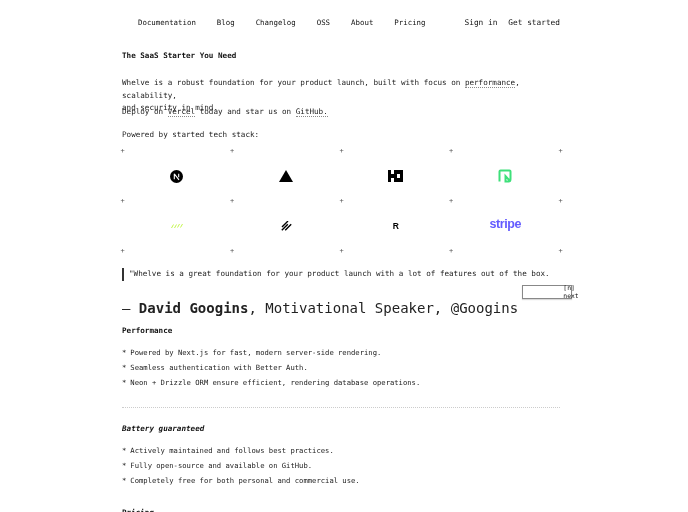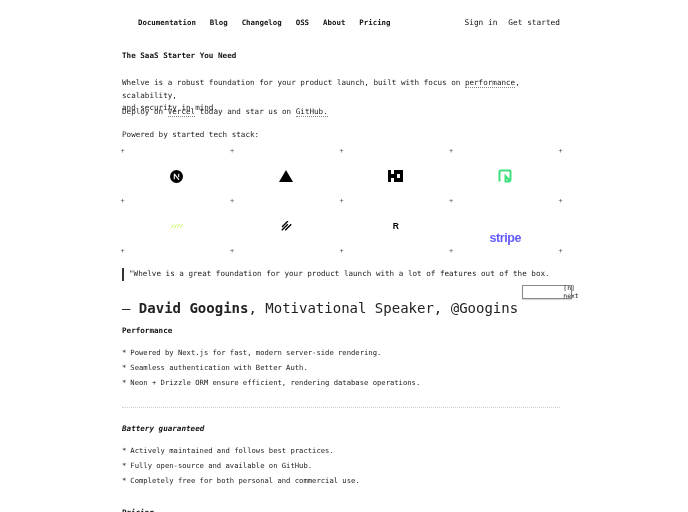--- a/index.html
+++ b/index.html
@@ -1,18 +1,18 @@
 <!DOCTYPE html>
 <html><head>
 <meta charset="utf-8">
 <style>
   * { box-sizing: border-box; margin: 0; padding: 0; }
   html, body { width: 688px; height: 512px; overflow: hidden; background: #ffffff; }
   body { font-family: "DejaVu Sans Mono", "Liberation Mono", monospace; color: #111; font-size: 7.4px; position: relative; }
-  .nav { position: absolute; top: 18px; left: 138px; display: flex; gap: 14px; font-size: 7.4px; font-weight: bold; }
+  .nav { position: absolute; top: 18px; left: 138px; display: flex; gap: 21px; font-size: 7.4px; font-weight: normal; }
   .nav span { cursor: pointer; }
   .nav-right { position: absolute; top: 18px; right: 128px; display: flex; gap: 11px; font-size: 7.8px; font-weight: normal; }
   .title { position: absolute; left: 122px; top: 51px; font-weight: bold; font-size: 7.6px; }
   .p { position: absolute; left: 122px; width: 450px; line-height: 12.5px; font-size: 7.6px; color: #222; }
   .lnk { border-bottom: 1px dotted #888; cursor: pointer; }
   .grid { position: absolute; left: 122px; top: 151px; width: 438px; height: 100px; }
   .plus { position: absolute; width: 5px; height: 5px; font-size: 7px; line-height: 5px; text-align: center; color: #555; transform: translate(-2px,-2px); }
   .cell { position: absolute; width: 109.5px; height: 50px; display: flex; align-items: center; justify-content: center; }
   .quote { position: absolute; left: 122px; top: 268px; border-left: 2px solid #333; padding-left: 5px; line-height: 12.5px; font-size: 7.6px; color: #222; }
   .author { position: absolute; left: 122px; top: 300px; font-size: 14px; color: #222; }
@@ -102,21 +102,21 @@
     </svg>
   </div>
   <div class="cell" style="left:109.5px;top:50px">
     <svg width="11" height="10" viewBox="0 0 11 10">
       <path d="M0.8 9.2 L6.8 3.2 M4.2 9.2 L10.2 3.2 M1 6 L7 0" stroke="#000" stroke-width="1.4" fill="none"></path>
     </svg>
   </div>
   <div class="cell" style="left:219px;top:50px">
     <span style="font-family:'Liberation Sans',sans-serif;font-weight:bold;font-size:8.5px;color:#000;">R</span>
   </div>
-  <div class="cell" style="left:328.5px;top:62px">
+  <div class="cell" style="left:328.5px;top:48px">
     <span style="font-family:'Liberation Sans',sans-serif;font-weight:bold;font-size:12.5px;color:#635bff;letter-spacing:-0.4px;">stripe</span>
   </div>
 </div>
 
 <div class="quote">
   <div>"Whelve is a great foundation for your product launch with a lot of features out of the box.</div>
 </div>
 <div class="author">
   <span>— </span><b>David Googins</b><span>, Motivational Speaker, @Googins</span>
 </div>

